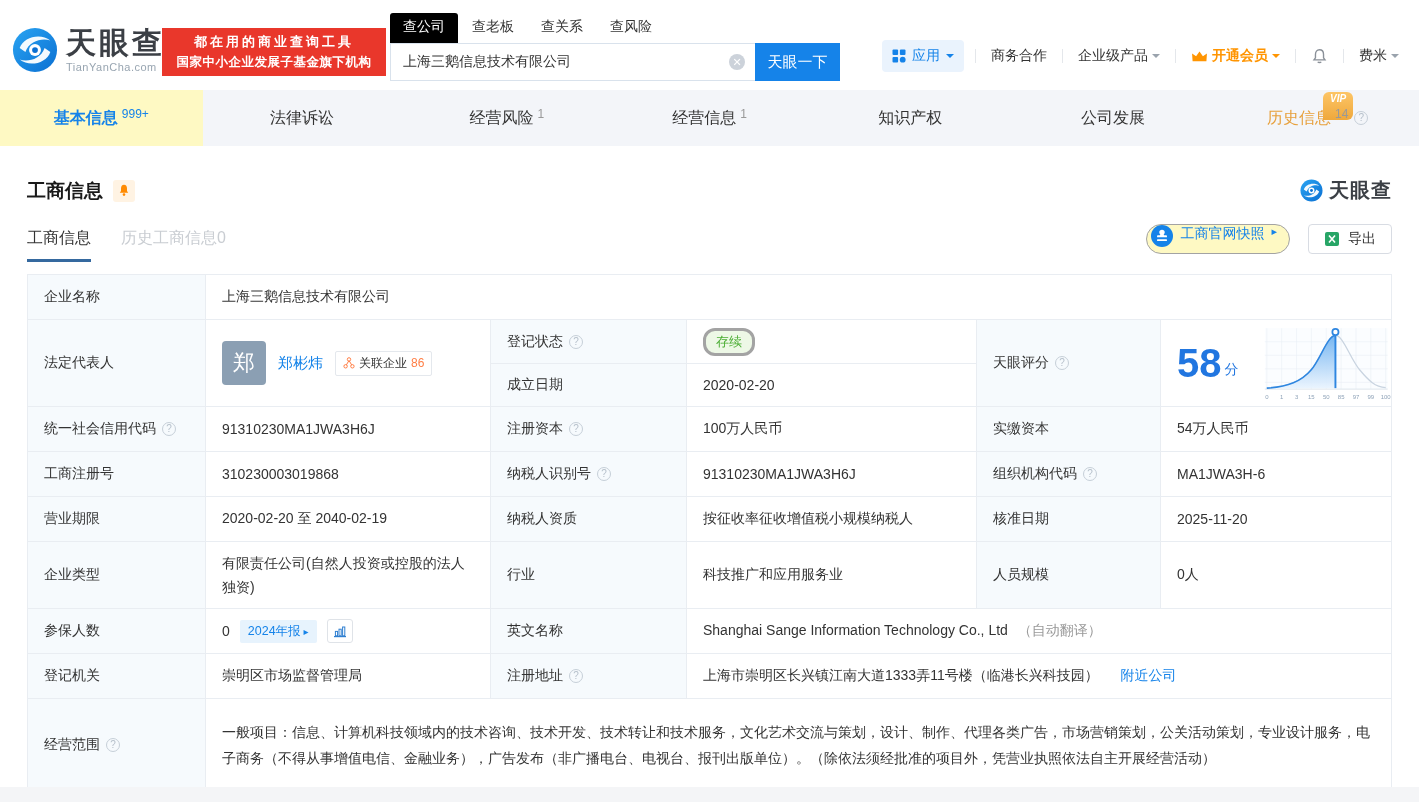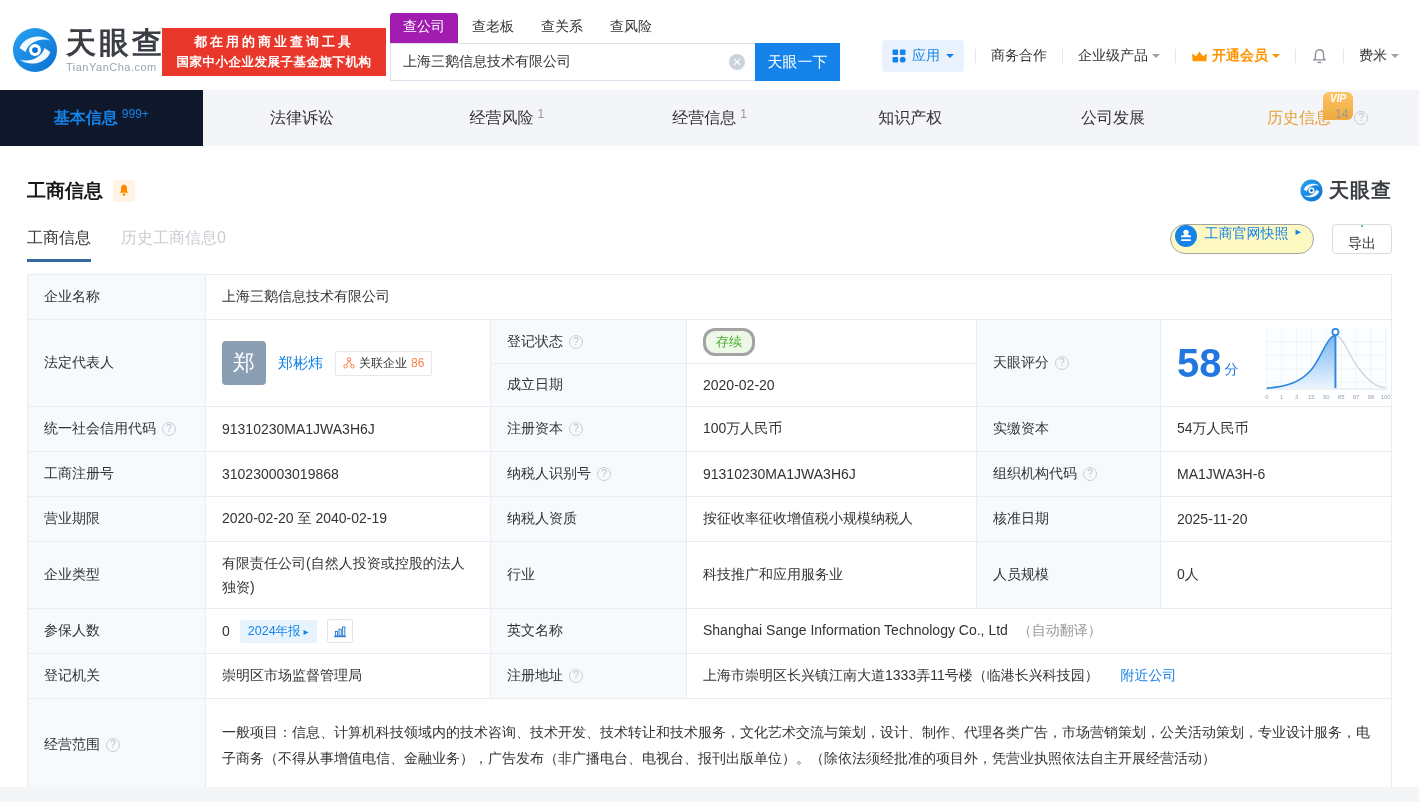--- a/index.html
+++ b/index.html
@@ -12,21 +12,21 @@
   .logo-cn { font-size: 30px; font-weight: bold; color: #3b3f45; letter-spacing: 3px; line-height: 32px; }
   .logo-en { font-size: 11px; color: #98a5b1; letter-spacing: .5px; margin-top: 2px; }
   .banner { position: absolute; left: 162px; top: 28px; width: 224px; height: 48px; background: #e9372b; color: #fff;
             display: flex; flex-direction: column; justify-content: center; text-align: center; }
   .banner .b1 { font-size: 13px; font-weight: bold; letter-spacing: 3px; }
   .banner .b2 { font-size: 12.5px; font-weight: bold; margin-top: 3px; letter-spacing: .5px; }
 
   .search { position: absolute; left: 390px; top: 13px; }
   .stabs { display: flex; align-items: flex-end; }
   .stab { font-size: 14px; color: #333; padding: 5px 0 7px; margin-right: 27px; cursor: pointer; }
-  .stab.active { background: #a21caf; color: #fff; border-radius: 3px 3px 0 0; padding: 5px 13px 7px; margin-right: 14px; }
+  .stab.active { background: #000000; color: #fff; border-radius: 3px 3px 0 0; padding: 5px 13px 7px; margin-right: 14px; }
   .sbox { display: flex; }
   .sinput-wrap { position: relative; }
   .sinput { width: 365px; height: 38px; border: 1px solid #d9e2ec; border-right: none; padding: 0 34px 0 12px;
             font-size: 14px; color: #333; outline: none; }
   .clear-btn { position: absolute; right: 10px; top: 11px; width: 16px; height: 16px; border-radius: 50%;
                background: #ccd2da; color: #fff; font-size: 11px; line-height: 16px; text-align: center; cursor: pointer; }
   .sbtn { width: 85px; height: 38px; background: #1583e9; color: #fff; font-size: 15px; border: none; cursor: pointer; }
 
   .hnav { position: absolute; right: 16px; top: 40px; display: flex; align-items: center; font-size: 14px; color: #333; }
   .chip-apps { display: flex; align-items: center; gap: 6px; background: #eaf3fd; color: #1583e9;
@@ -34,21 +34,21 @@
   .hitem { margin: 0 4px; cursor: pointer; display: flex; align-items: center; gap: 4px; }
   .sep { width: 1px; height: 14px; background: #e4e7eb; margin: 0 11px; }
   .vip-link { color: #ff9502; font-weight: bold; }
   .caret { width: 0; height: 0; border: 4px solid transparent; border-top-color: #9aa3ad; margin-top: 4px; display: inline-block; }
   .caret.blue { border-top-color: #1583e9; }
   .caret.orange { border-top-color: #ff9502; }
 
   
   .tabbar { display: flex; height: 56px; background: #f3f5f9; }
   .tab { flex: 1; display: flex; align-items: center; justify-content: center; font-size: 16px; color: #333; cursor: pointer; }
-  .tab.active { background: #0f172a; }
+  .tab.active { background: #fef9c3; }
   .tbox { position: relative; display: flex; align-items: center; }
   .tlabel { }
   .tab.active .tlabel { color: #1583e9; font-weight: bold; }
   .tab.vip .tlabel { color: #e7a03c; }
   .tcount { font-size: 12px; color: #999; margin-left: 4px; transform: translateY(-4px); }
   .tab.active .tcount { color: #1583e9; }
   .vipbadge { position: absolute; top: -16px; left: 56px; background: linear-gradient(180deg, #fdc566, #efa83c);
               color: #fff; font-size: 10px; font-weight: bold; font-style: italic; padding: 1px 7px 16px;
               border-radius: 6px 6px 6px 0; }
   .help { display: inline-block; width: 14px; height: 14px; border: 1px solid #c6cfd8; border-radius: 50%;
@@ -66,21 +66,21 @@
 
   .subrow { display: flex; align-items: flex-end; margin-top: 20px; }
   .subtab { font-size: 16px; color: #333; margin-right: 30px; position: relative; padding-bottom: 13px; cursor: pointer; }
   .subtab.active::after { content: ""; position: absolute; left: 0; right: 0; bottom: 0; height: 3px; background: #35699f; }
   .subtab.inactive { color: #c9cdd2; }
   .subrow-btns { margin-left: auto; display: flex; gap: 18px; padding-bottom: 8px; }
   .snap-btn { display: flex; align-items: flex-start; height: 30px; border: 1px solid #a3a3a3; border-radius: 16px;
               color: #1583e9; font-size: 14px; padding: 0 12px 0 4px; gap: 7px; background: #fef9c3; cursor: pointer; }
   .snap-arrow { font-size: 11px; }
   .export-btn { display: flex; align-items: center; height: 30px; border: 1px solid #d8dce3; border-radius: 4px;
-                color: #333; font-size: 14px; padding: 0 15px; gap: 8px; background: #fff; cursor: pointer; flex-direction: column; }
+                color: #333; font-size: 14px; padding: 0 15px; gap: 8px; background: #fff; cursor: pointer; }
 
   
   .info-table { border-collapse: collapse; table-layout: fixed; width: 1365px; margin-top: 12px; }
   .info-table td { border: 1px solid #e9edf2; font-size: 14px; color: #333; padding: 6px 16px; vertical-align: middle; }
   td.lbl { background: #f6fafd; }
   td.lbl .lbl-in { display: flex; align-items: center; }
   tr.r45 { height: 45px; } tr.r44 { height: 44px; } tr.r43 { height: 43px; }
   tr.r67 { height: 67px; } tr.r93 { height: 93px; }
 
   .rep-cell { display: flex; align-items: center; gap: 12px; }

